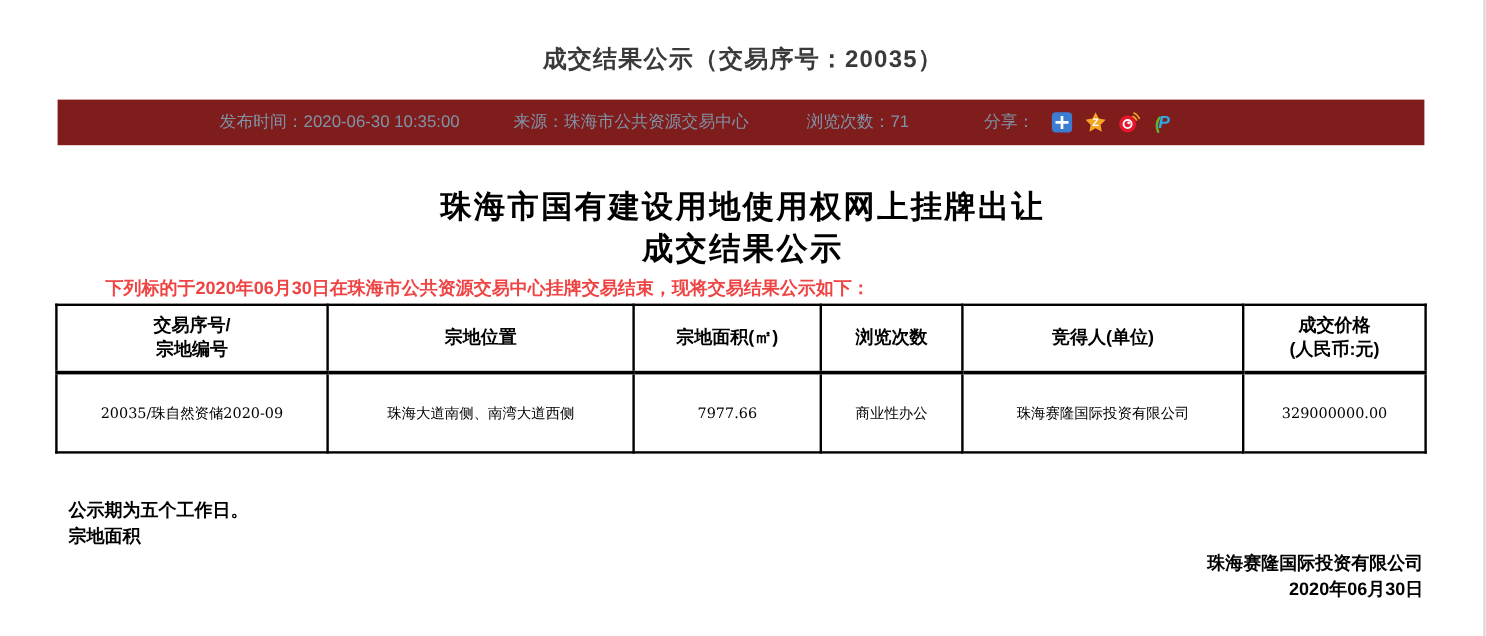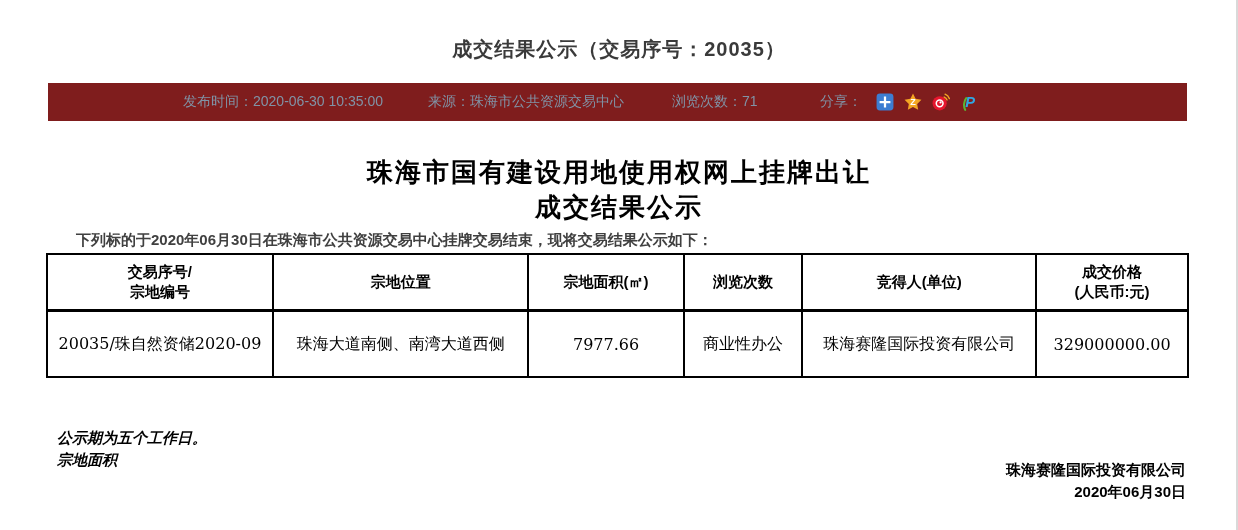--- a/index.html
+++ b/index.html
@@ -28,44 +28,44 @@
     display:flex; gap:10px; align-items:center;
   }
   .share-icon { width:18px; height:18px; display:inline-block; cursor:pointer; }
   .share-icon svg { display:block; width:18px; height:18px; }
   .heading {
     position:absolute; top:155px; left:0; width:100%;
     text-align:center; font-size:26px; font-weight:bold; color:#000;
     line-height:35px; letter-spacing:2px;
   }
   .intro {
-    position:absolute; top:231px; left:52px; width:1143px;
-    font-size:15px; font-weight:bold; color:#404040; text-indent:24px;
+    position:absolute; top:231px; left:64px; width:1143px;
+    font-size:15px; font-weight:bold; color:#ef4444; text-indent:24px;
     white-space:nowrap;
   }
   .results-table {
     position:absolute; left:46px; top:253px; width:1143px;
     border-collapse:collapse; table-layout:fixed;
   }
   .results-table th, .results-table td {
     border:2px solid #000; text-align:center; vertical-align:middle; padding:0;
   }
   .results-table th {
     height:54px; font-size:15px; font-weight:bold;
     white-space:pre-line; line-height:20px;
     font-family:"Liberation Sans", sans-serif;
   }
   .results-table thead th { border-bottom:3px solid #000; }
   .results-table td {
-    height:64px; font-size:16px; font-weight:normal;
+    height:64px; font-size:12px; font-weight:normal;
     font-family:"DejaVu Serif", serif;
   }
   .closing-note {
-    position:absolute; left:57px; top:427px;
-    font-size:15px; font-weight:bold; line-height:22px;font-style:italic;
+    position:absolute; left:57px; top:415px;
+    font-size:15px; font-weight:bold; line-height:22px;
   }
   .signature-block {
     position:absolute; right:52px; top:459px; text-align:right;
     font-size:15px; font-weight:bold; line-height:22px;
   }
   .page-right-border {
     position:absolute; right:0; top:0; width:2px; height:530px;
     background:#d9d9d9;
   }
 </style>

